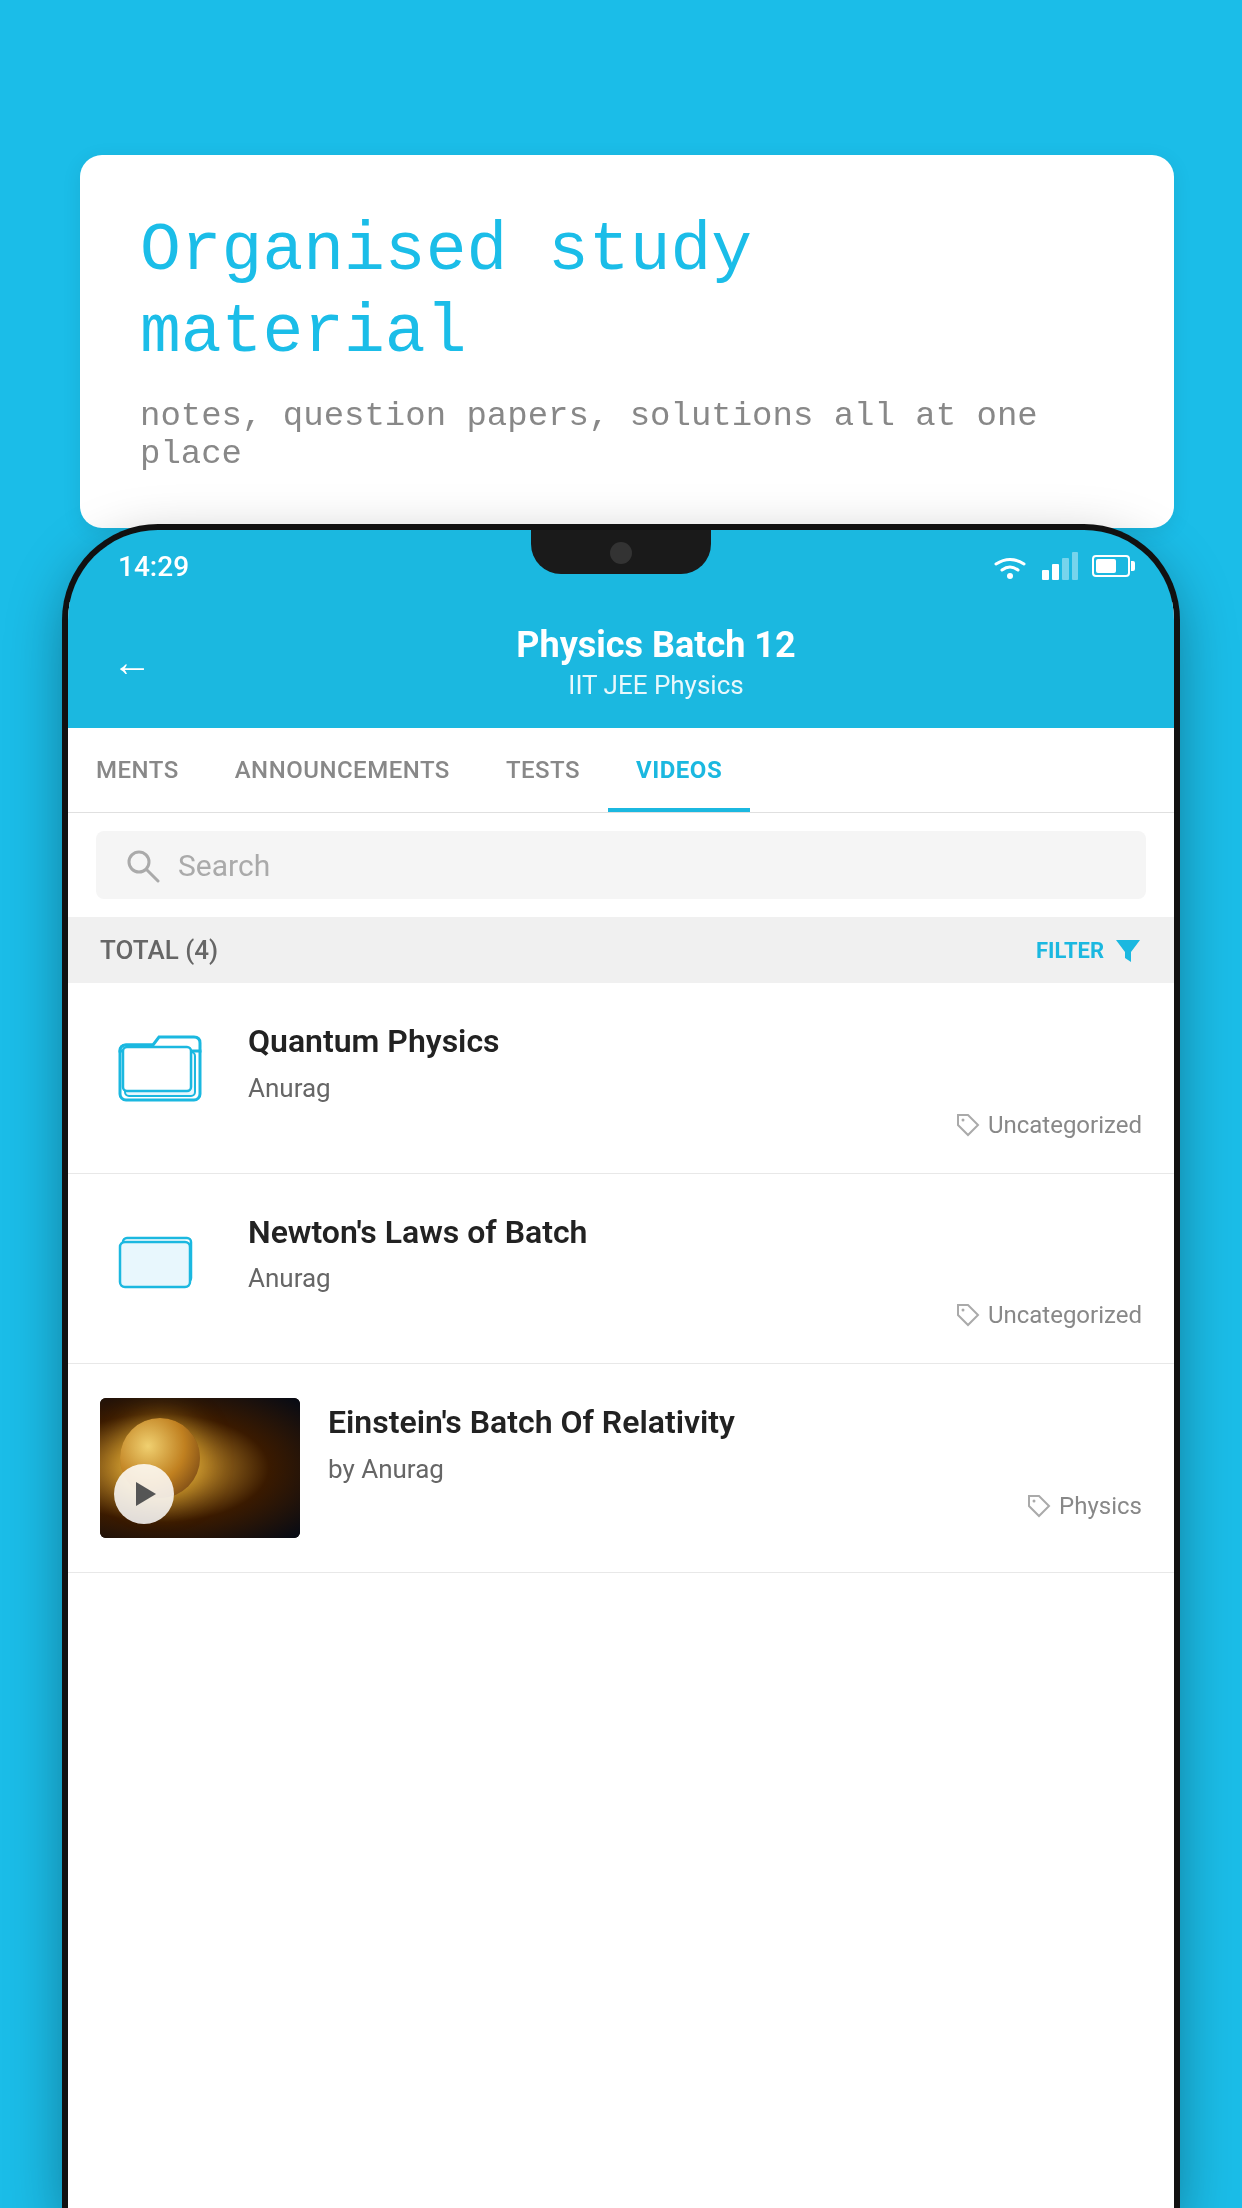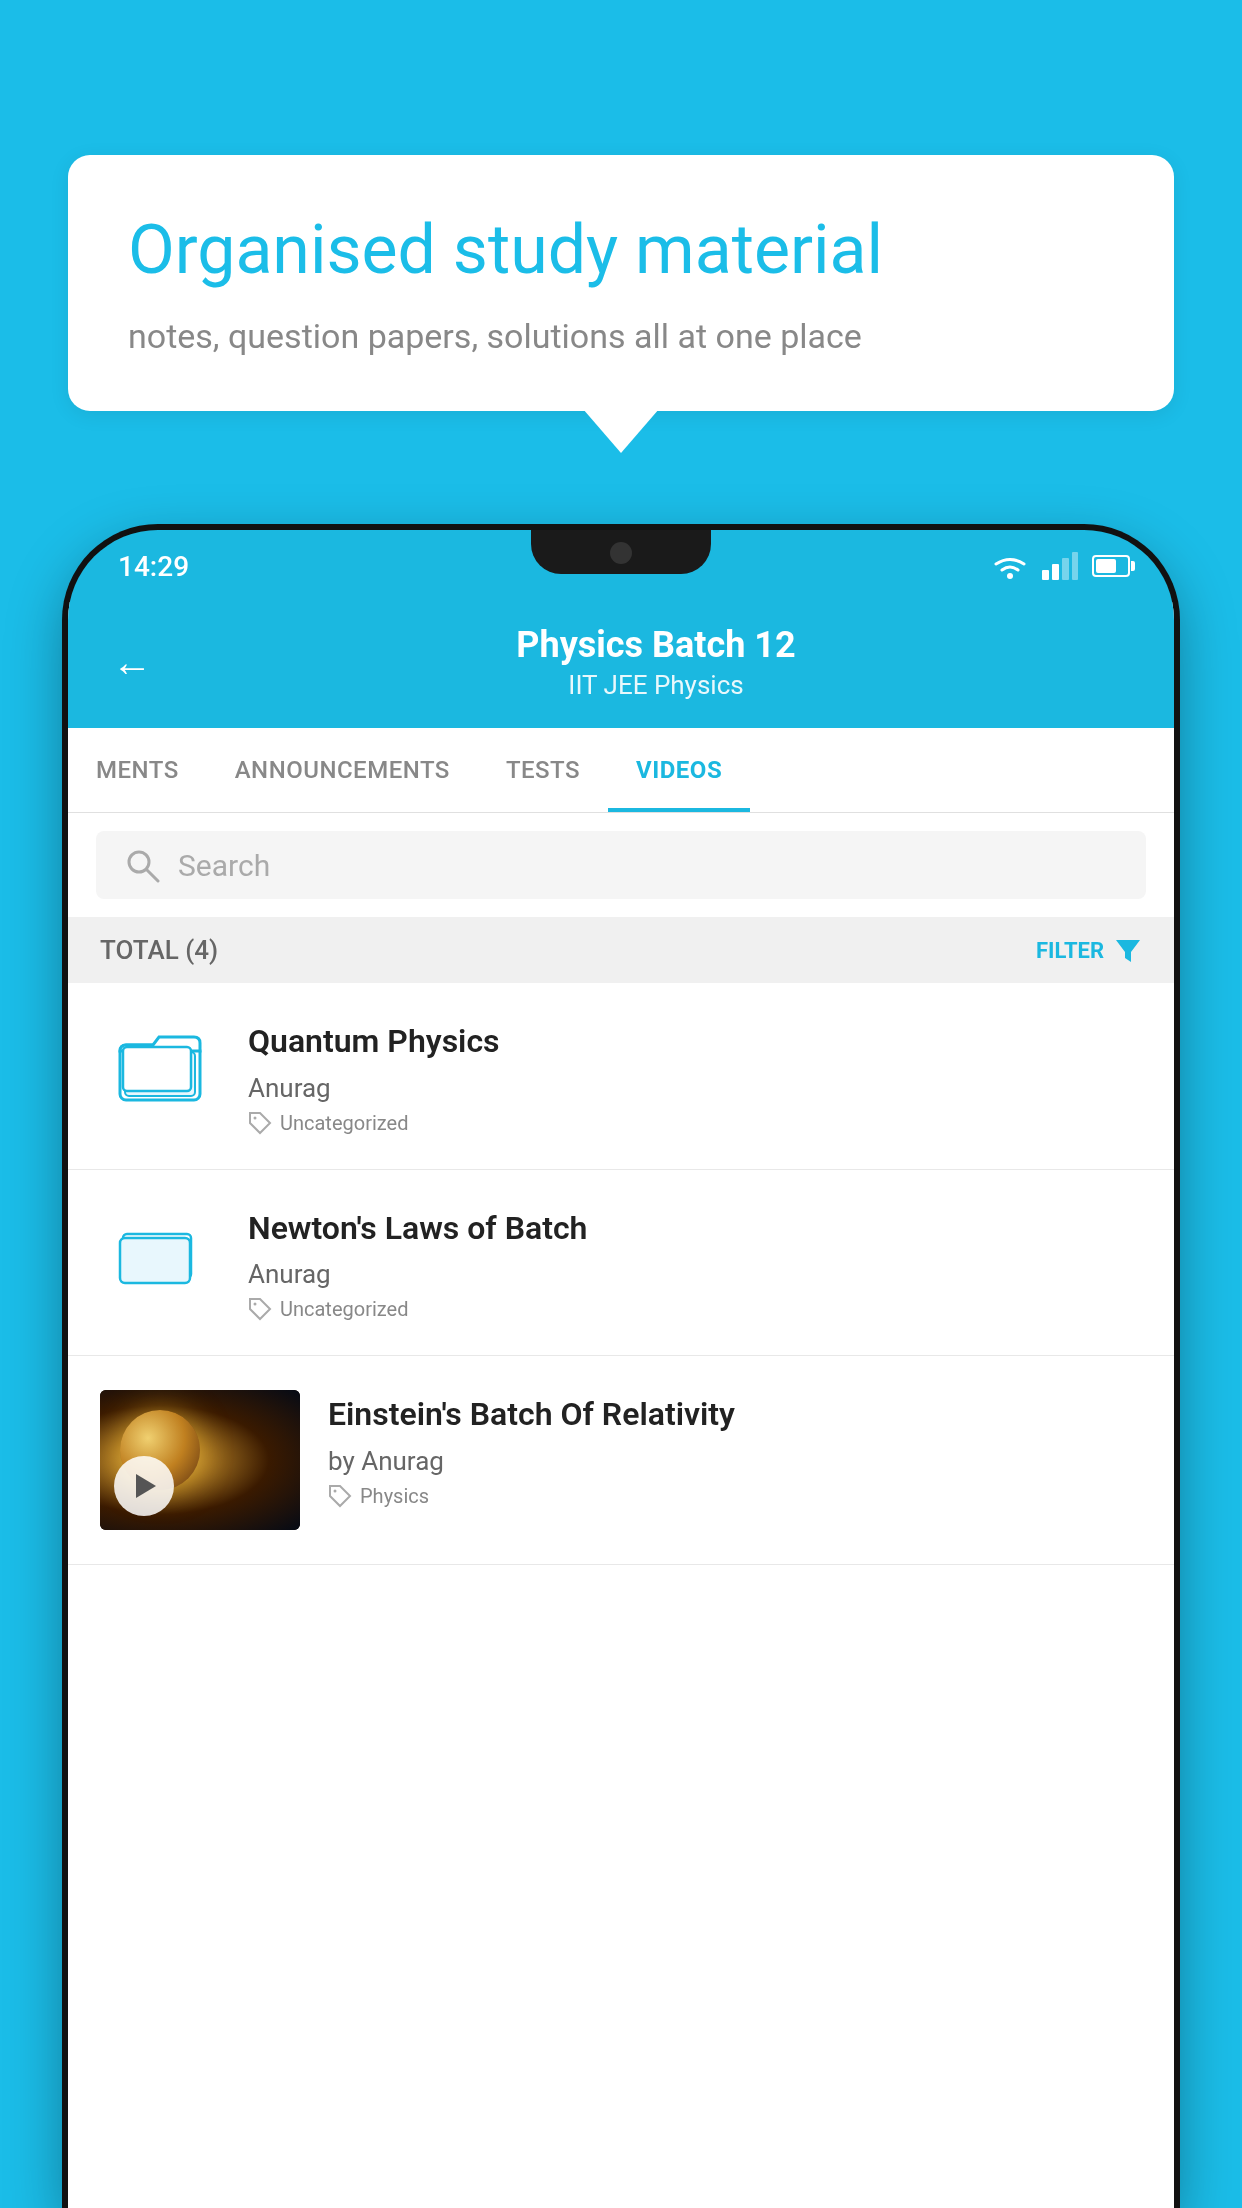--- a/index.html
+++ b/index.html
@@ -11,22 +11,23 @@
       background-color: #1bbde8;
       font-family: 'Roboto', Arial, sans-serif;
       overflow: hidden;
       position: relative;
     }
 
     
     .speech-bubble-container {
       position: absolute;
       top: 155px;
-      left: 68px;
+      left: 80px;
       right: 68px;
+      font-family: Liberation Mono, monospace;
     }
 
     .speech-bubble {
       background: white;
       border-radius: 22px;
       padding: 55px 60px 55px 60px;
       position: relative;
       box-shadow: 0 4px 20px rgba(0,0,0,0.08);
     }
 
@@ -308,21 +309,22 @@
       font-size: 26px;
       color: #666;
       margin-bottom: 8px;
     }
 
     .video-tag {
       display: flex;
       align-items: center;
       gap: 8px;
       color: #888;
-      font-size: 20px;
+      font-size: 24px;
+      justify-content: flex-end;
     }
 
     
     .einstein-thumb {
       width: 200px;
       height: 140px;
       flex-shrink: 0;
       border-radius: 6px;
       background: radial-gradient(ellipse at center, #f5d06e 0%, #c8a030 30%, #5a3a1a 60%, #1a0a00 100%);
       position: relative;

